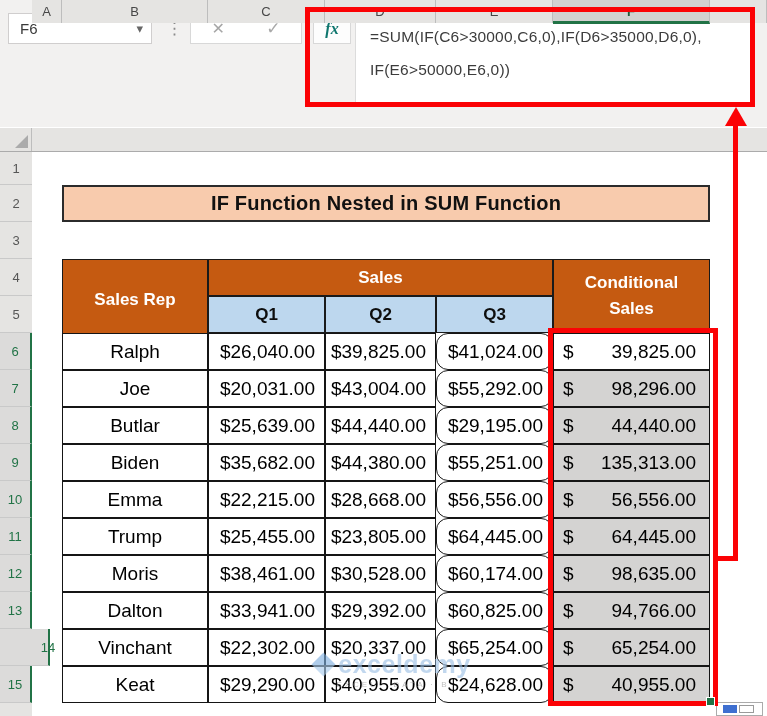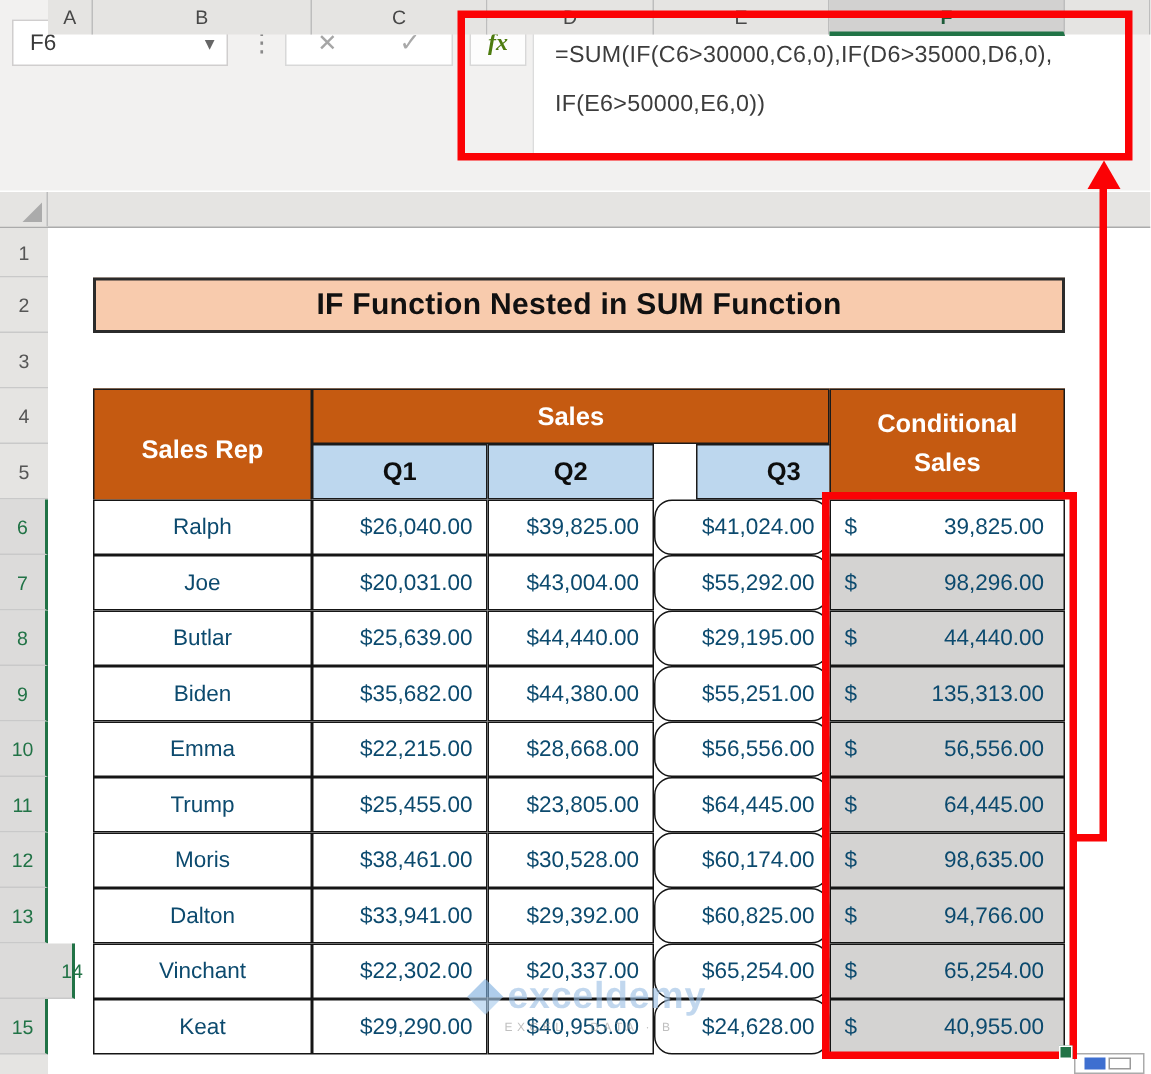--- a/index.html
+++ b/index.html
@@ -17,21 +17,21 @@
     font-size:17px; line-height:26px; text-align:center; }
   .xv-group { position:absolute; left:190px; top:13px; width:112px; height:31px; background:#fff;
     border:1px solid #d8d8d8; display:flex; align-items:center; justify-content:space-around; }
   .xv-group .x { color:#a6a6a6; font-size:16px; }
   .xv-group .v { color:#a9a9a9; font-size:17px; }
 
   .red-rect { position:absolute; left:305px; top:7px; width:450px; height:100px;
     border:5px solid #FB0205; z-index:10; pointer-events:none; }
   .fx-box { position:absolute; left:313px; top:13px; width:38px; height:31px; background:#fdfdfd;
     border:1px solid #d8d8d8; display:flex; align-items:center; justify-content:center;
-    font-family:"Liberation Serif", serif; font-style:italic; font-weight:bold; font-size:16px; color:#4d7c0f; }
+    font-family:"Liberation Serif", serif; font-style:italic; font-weight:bold; font-size:16px; color:#0f766e; }
   .formula-box { position:absolute; left:355px; top:13px; width:396px; height:92px; background:#fff;
     border:1px solid #dcdcdc; padding:6px 0 0 14px; }
   .formula-line { font-size:15.5px; color:#3c3c3c; line-height:33px; white-space:nowrap; letter-spacing:.2px; }
 
   
   .col-strip { position:absolute; left:0; top:128px; width:767px; height:24px; background:#E5E4E2;
     border-bottom:1px solid #ababab; }
   .colhead { position:absolute; top:0; height:23px; text-align:center; font-size:13px; color:#474747;
     line-height:23px; border-right:1px solid #bdbdbd; background:#E5E4E2; }
   .ch-a { left:32px;  width:30px; }
@@ -61,27 +61,27 @@
 
   
   .hd { position:absolute; display:flex; align-items:center; justify-content:center;
     font-weight:bold; border:1.5px solid #1a1a1a; }
   .hd.orange { background:#C55A11; color:#fff; font-size:17px; }
   .hd.blue   { background:#BDD7EE; color:#0d0d0d; font-size:17px; }
   .hd-salesrep    { left:62px;  top:259px; width:146px; height:82px; }
   .hd-sales       { left:208px; top:259px; width:345px; height:37px; }
   .hd-q1          { left:208px; top:296px; width:117px; height:37px; }
   .hd-q2          { left:325px; top:296px; width:111px; height:37px; }
-  .hd-q3          { left:436px; top:296px; width:117px; height:37px;margin-left:28px; }
+  .hd-q3          { left:436px; top:296px; width:117px; height:37px; }
   .hd-conditional { left:553px; top:259px; width:157px; height:74px; flex-direction:column; line-height:26px; }
 
   
   .data-row { position:absolute; left:62px; width:648px; height:37px; }
   .cell { position:absolute; top:0; height:37px; background:#fff; border:1px solid #151515;
-    display:flex; align-items:center; font-size:15px; color:#0c4a6e; }
+    display:flex; align-items:center; font-size:19px; color:#000000; }
   .cell.namec { left:0; width:146px; justify-content:center; }
   .cell.c1 { left:146px; width:117px; }
   .cell.c2 { left:263px; width:111px; }
   .cell.c3 { left:374px; width:117px;border-radius:12px; }
   .cell.cur { justify-content:flex-end; padding-right:9px; }
   .cell.fcell { left:491px; width:157px; background:#D4D3D2; padding:0 13px 0 9px;
     justify-content:space-between; }
   .cell.fcell.active { background:#fff; }
 
   

